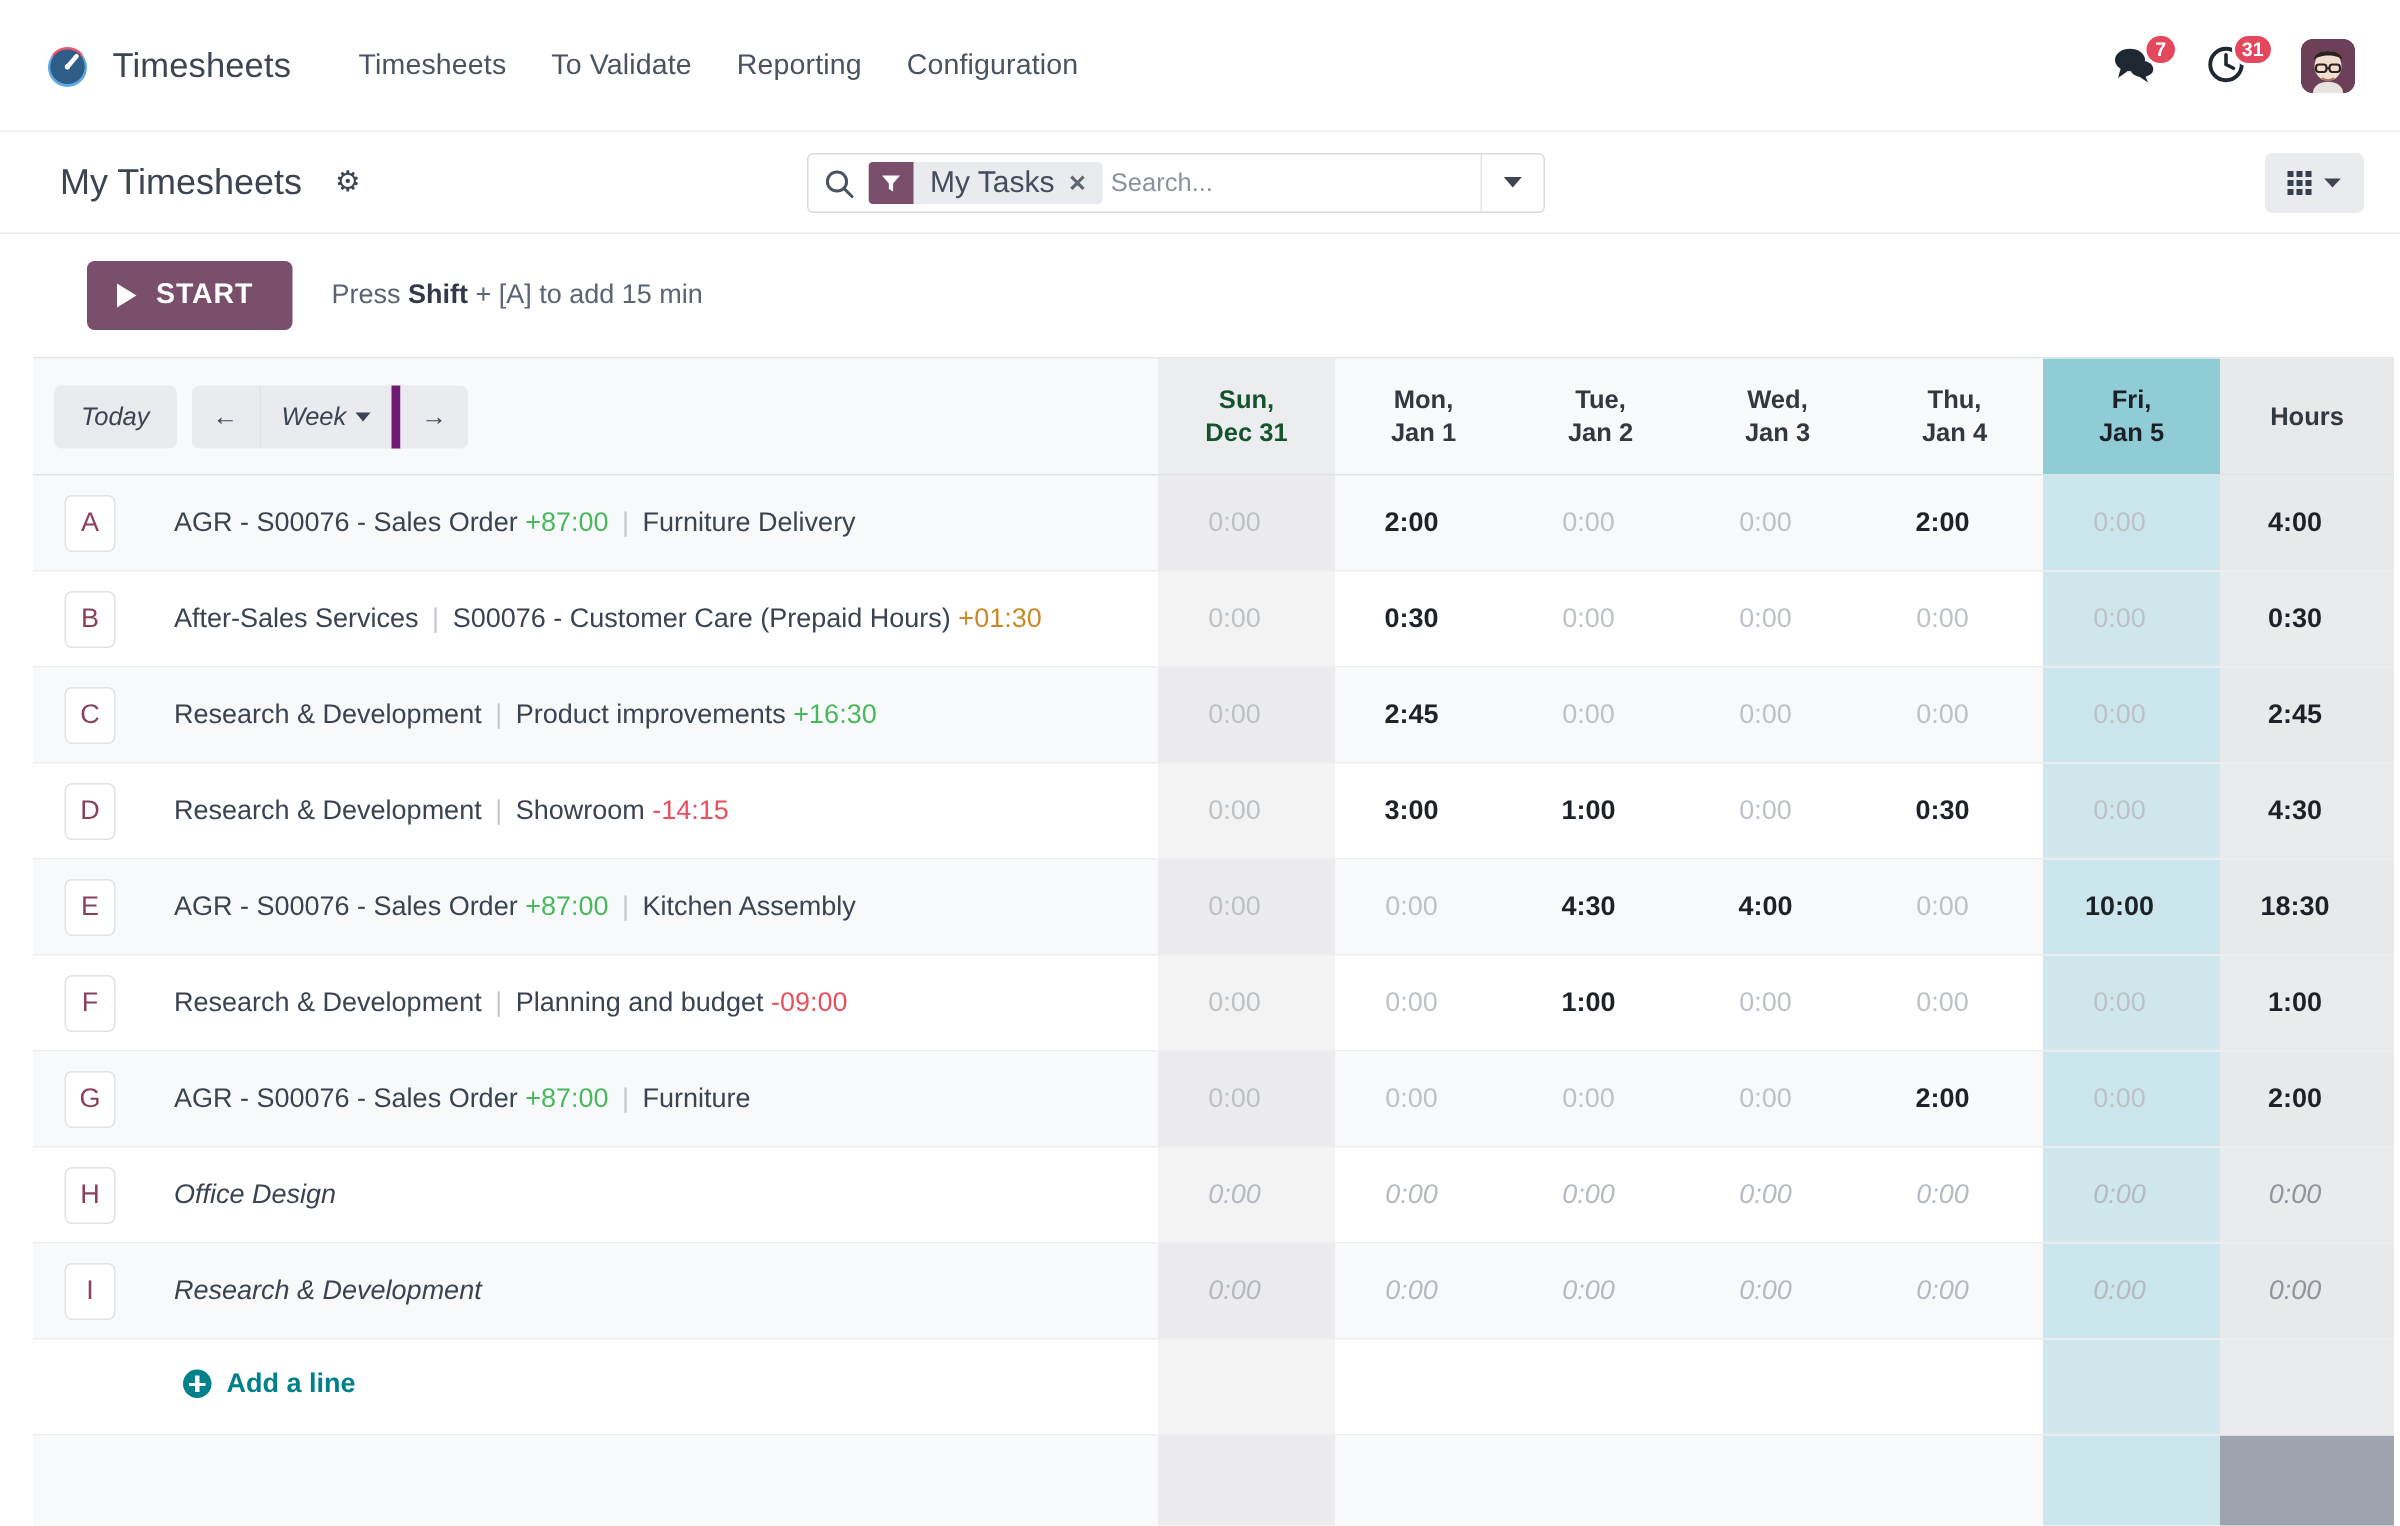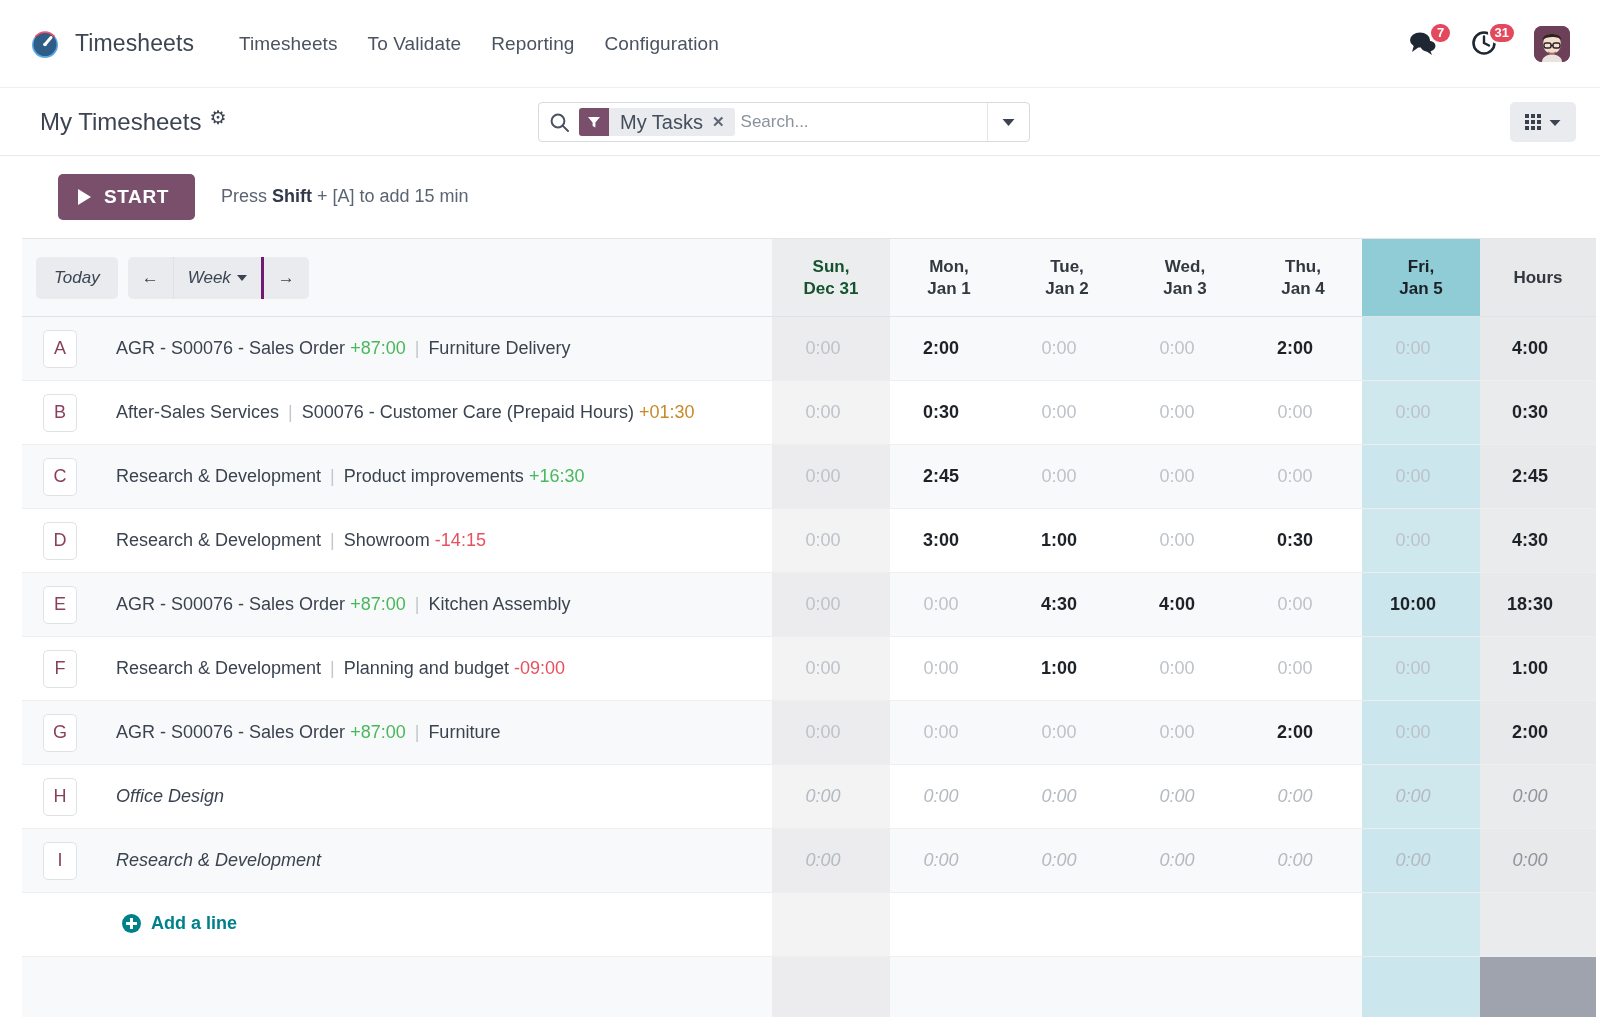--- a/index.html
+++ b/index.html
@@ -51,21 +51,21 @@
 
   
   .cp {
     height: 68px; display: flex; align-items: center;
     padding: 0 24px 0 40px; background: #fff;
     border-bottom: 1px solid #e7e9ec;
     position: relative;
   }
   .cp-title {
     font-size: 24px; color: #3c4452; font-weight: 400;
-    display: flex; align-items: flex-start; gap: 8px;
+    display: flex; align-items: center; gap: 22px;
   }
   .gear { font-size: 19px; color: #3c4452; cursor: pointer; line-height: 1; }
 
   .searchwrap {
     position: absolute; left: 538px; top: 14px;
     width: 492px; height: 40px;
     border: 1px solid #d7dade; border-radius: 4px;
     display: flex; align-items: center; background: #fff;
   }
   .search-icon { width: 40px; display: flex; justify-content: center; align-items: center; color: #4a5360;}
@@ -150,21 +150,21 @@
   .navgrp { display: inline-flex; align-items: stretch; }
   .navgrp .nb {
     background: #e9ebee; color: #3c4452; border: none;
     font-size: 17px; height: 42px; padding: 0 18px; cursor: pointer;
     display: flex; align-items: center; justify-content: center;
     font-family: "Liberation Sans", sans-serif;
     font-style: italic;
   }
   .navgrp .today-b { border-radius: 5px; margin-right: 10px; }
   .navgrp .g1 { border-radius: 5px 0 0 5px; padding: 0 14px; border-right: 1px solid #dfe1e5;}
-  .navgrp .g2 { padding: 0 14px; border-right: 3px solid #701a75; gap: 6px; }
+  .navgrp .g2 { padding: 0 14px; border-right: 6px solid #701a75; gap: 6px; }
   .navgrp .g3 { border-radius: 0 5px 5px 0; padding: 0 14px; }
   .caret-dn {
     width: 0; height: 0; border-left: 5px solid transparent;
     border-right: 5px solid transparent; border-top: 6px solid #3c4452;
     display: inline-block;
   }
 
   tbody tr { height: 64px; }
   tbody tr.alt td { background: #f8f9fa; }
   tbody tr.alt td.weekend { background: #ececee; }

